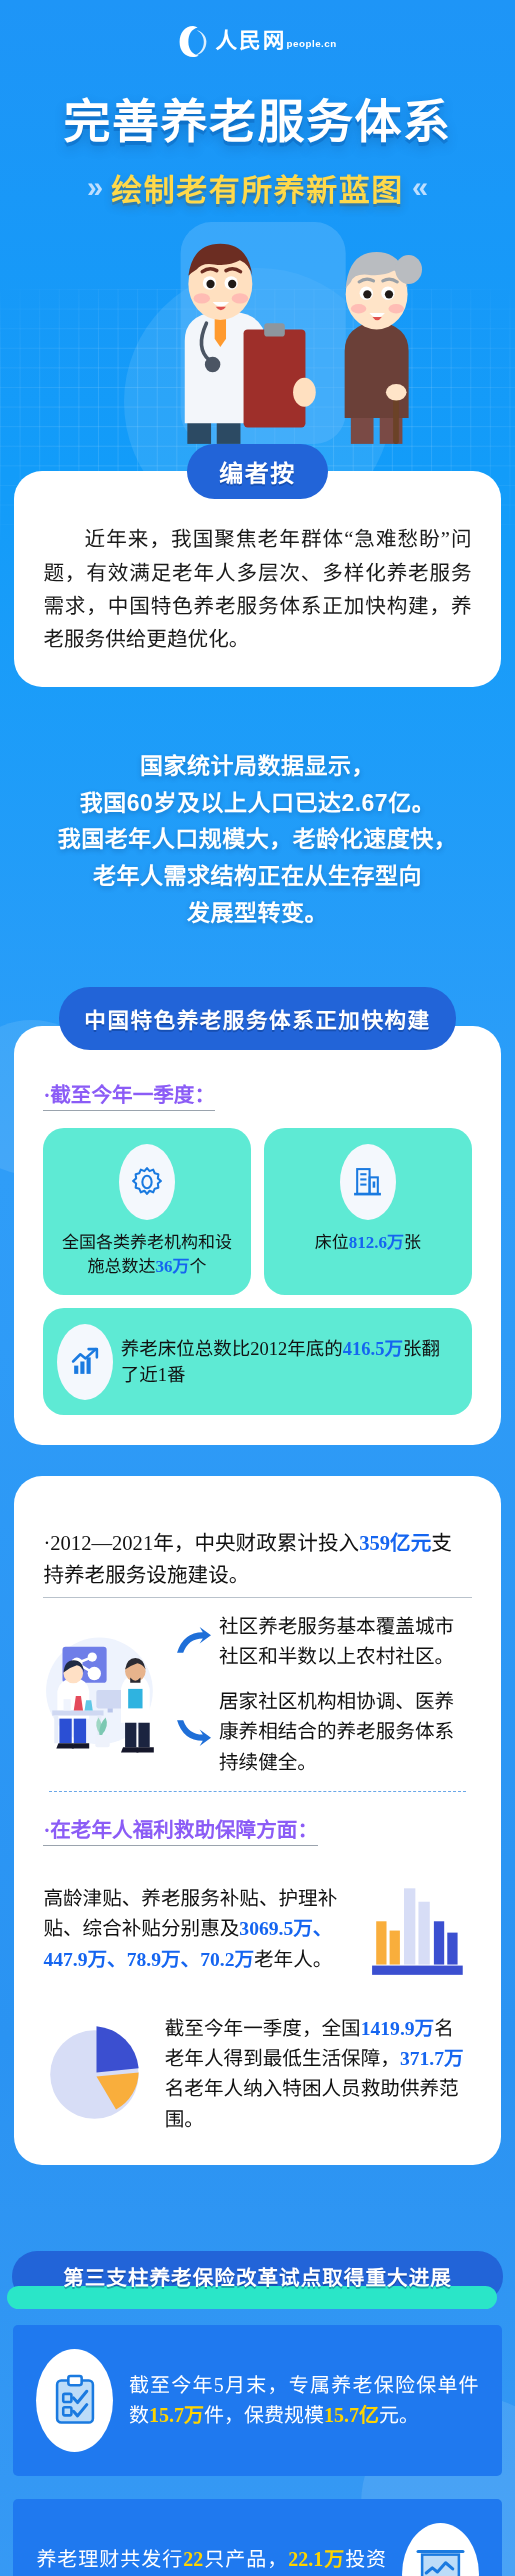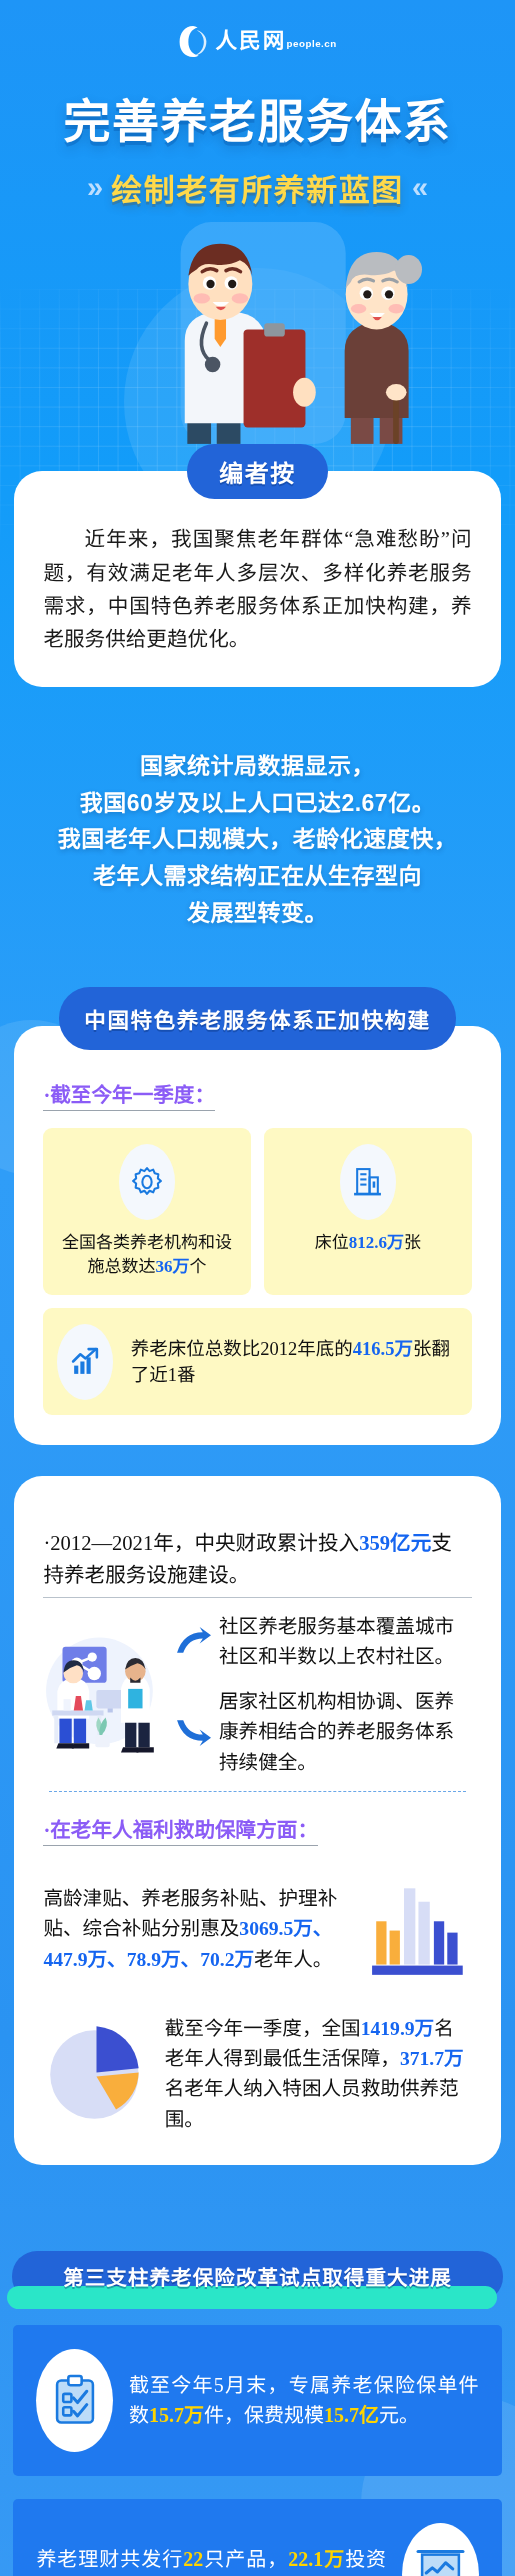--- a/index.html
+++ b/index.html
@@ -119,24 +119,24 @@
   }
 
   
   .bullet-head{
     font-family:"Liberation Serif","DejaVu Serif",serif;
     font-size:20.6px; font-weight:700; color:#8b5cf6;
     border-bottom:1.5px solid #9aa3ad; display:inline-block; padding-bottom:2.1px; margin-bottom:17.5px;
   }
   .card-row{ display:flex; gap:13.4px; }
   .card{
-    background:#fef9c3; border-radius:9px; padding:15.5px 13.4px;
+    background:#5eead4; border-radius:21px; padding:15.5px 13.4px;
     flex:1; display:flex; flex-direction:column; align-items:center; gap:11.3px;
   }
-  .card.wide{ flex-direction:row; align-items:center; gap:18px; text-align:left; }
+  .card.wide{ flex-direction:row; align-items:center; gap:8px; text-align:left; }
   .icon-oval{
     width:56px; height:76px; flex:0 0 auto;
     background:#f4f8fd; border-radius:50%/50%;
     display:flex; align-items:center; justify-content:center;
   }
   .card-text{
     font-family:"Liberation Serif","DejaVu Serif",serif;
     font-size:17px; line-height:1.42; color:#111; text-align:center;
   }
   .card.wide .card-text{ text-align:left; font-size:18.5px; }

